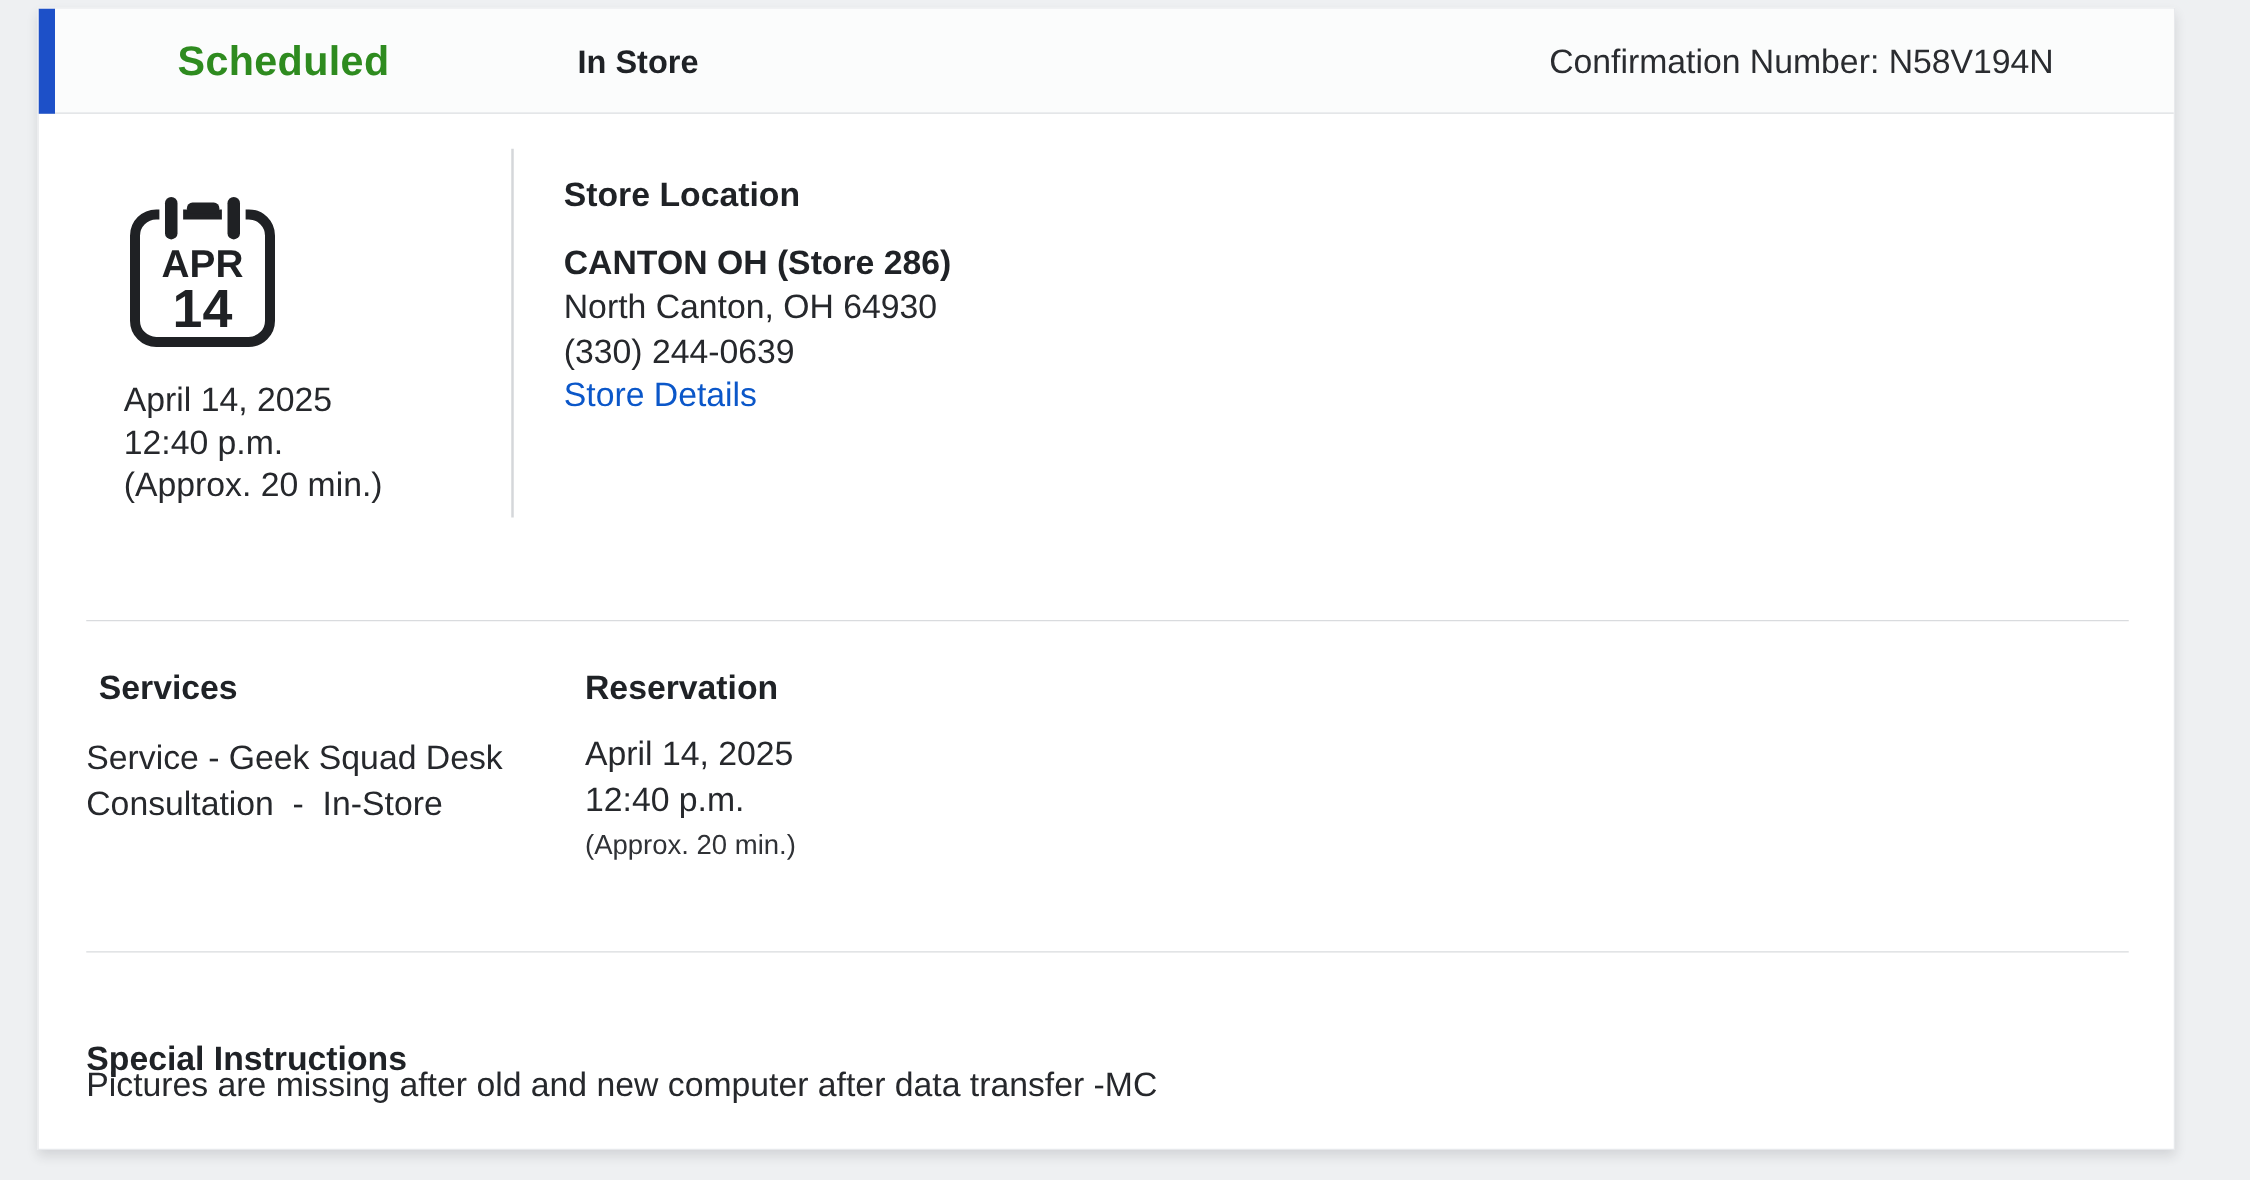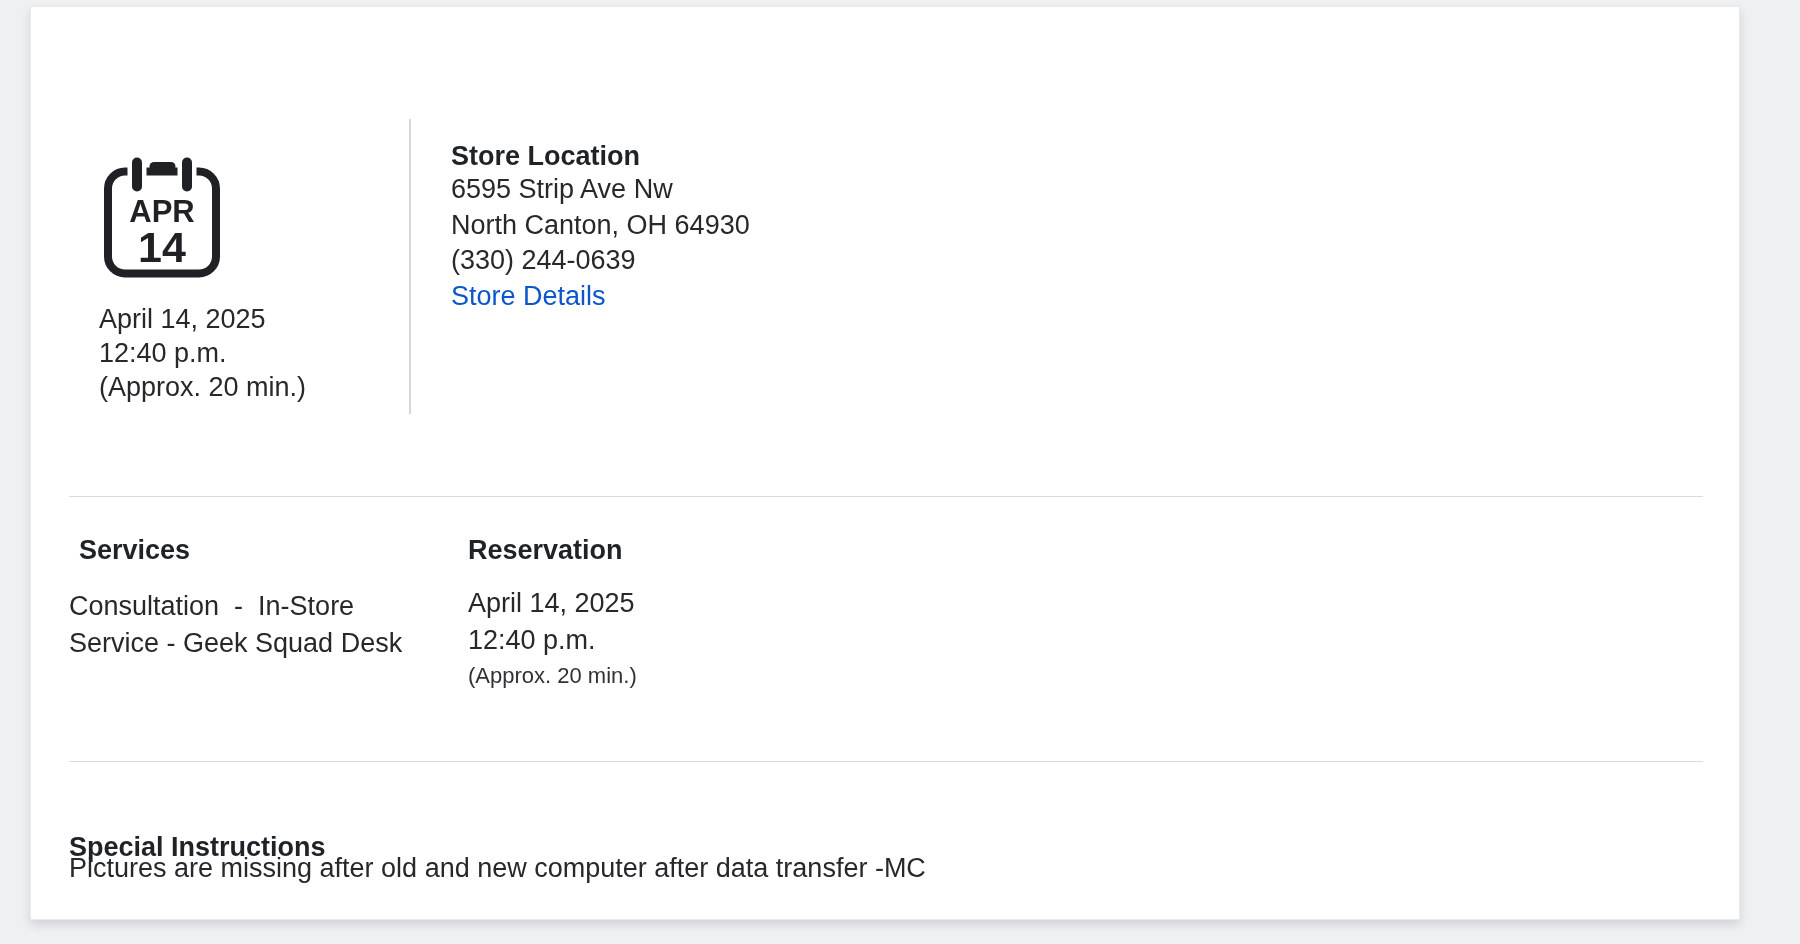--- a/index.html
+++ b/index.html
@@ -161,20 +161,26 @@
     font-size: 27px;
     color: #26282c;
   }
 </style>
 </head>
 <body>
 
 <div class="page">
   <div class="card">
 
+    <div class="card-header">
+      <div class="accent-bar"></div>
+      <div class="hdr-status">Scheduled</div>
+      <div class="hdr-channel">In Store</div>
+      <div class="hdr-conf">Confirmation Number: N58V194N</div>
+    </div>
 
     <div class="cal-block">
       <svg class="cal-icon" viewBox="0 0 126 126" xmlns="http://www.w3.org/2000/svg">
         <rect x="9" y="16" width="108" height="102" rx="17" fill="none" stroke="#1f2124" stroke-width="8"></rect>
         <line x1="38" y1="4" x2="38" y2="34" stroke="#ffffff" stroke-width="19"></line>
         <line x1="88" y1="4" x2="88" y2="34" stroke="#ffffff" stroke-width="19"></line>
         <line x1="38" y1="7" x2="38" y2="31" stroke="#1f2124" stroke-width="10" stroke-linecap="round"></line>
         <line x1="88" y1="7" x2="88" y2="31" stroke="#1f2124" stroke-width="10" stroke-linecap="round"></line>
         <line x1="55" y1="11" x2="72" y2="11" stroke="#1f2124" stroke-width="9" stroke-linecap="round"></line>
         <text x="63" y="66" text-anchor="middle" font-family="Liberation Sans, sans-serif" font-size="31" font-weight="bold" fill="#1f2124">APR</text>
@@ -184,33 +190,33 @@
         <div>April 14, 2025</div>
         <div>12:40 p.m.</div>
         <div>(Approx. 20 min.)</div>
       </div>
     </div>
 
     <div class="v-divider"></div>
 
     <div class="store-block">
       <div class="store-heading">Store Location</div>
-      <div class="store-line">6595 Strip Ave Nw</div>
+      <div class="store-name">CANTON OH (Store 286)</div>
       <div class="store-line">North Canton, OH 64930</div>
       <div class="store-line">(330) 244-0639</div>
       <a class="store-link">Store Details</a>
     </div>
 
     <div class="h-divider one"></div>
 
     <div class="col-heading services-heading">Services</div>
     <div class="col-heading reservation-heading">Reservation</div>
     <div class="services-lines">
+      <div>Service - Geek Squad Desk</div>
       <div>Consultation  -  In-Store</div>
-      <div>Service - Geek Squad Desk</div>
     </div>
     <div class="res-date">April 14, 2025</div>
     <div class="res-time">12:40 p.m.</div>
     <div class="res-duration">(Approx. 20 min.)</div>
 
     <div class="h-divider two"></div>
 
     <div class="special-heading">Special Instructions</div>
     <div class="special-text">Pictures are missing after old and new computer after data transfer -MC</div>
 

